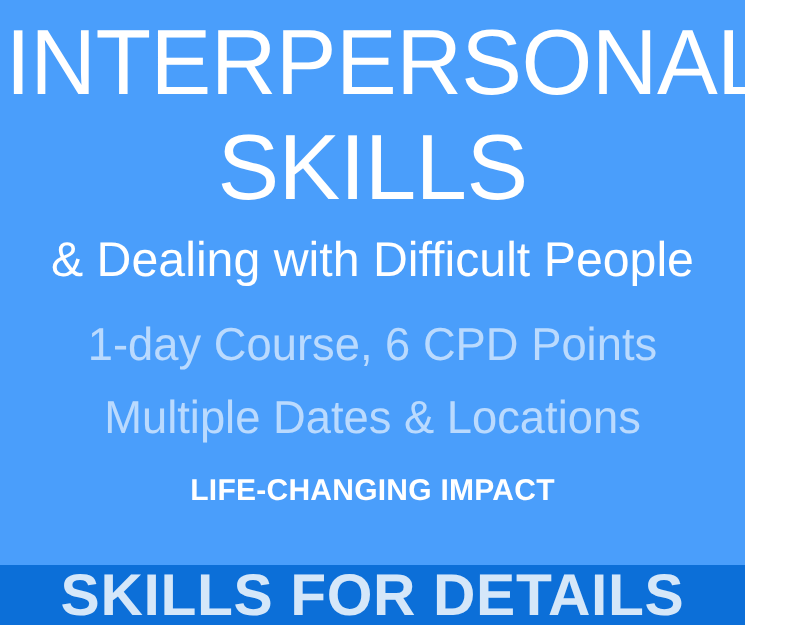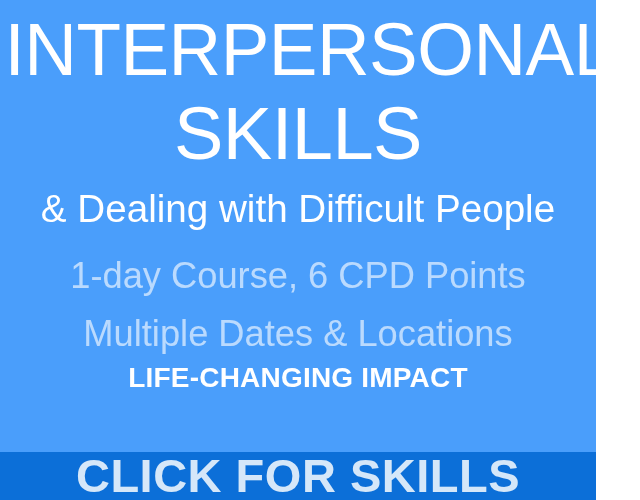--- a/index.html
+++ b/index.html
@@ -82,24 +82,24 @@
   }
   .detail-line-1 { margin-top: 29px; }
   .detail-line-2 { margin-top: 21px; }
 
   
   .tagline {
     width: 100%;
     text-align: center;
     color: #ffffff;
     font-weight: 700;
-    font-size: 28px;
+    font-size: 24px;
     line-height: 1.0;
     letter-spacing: 0.2px;
-    margin-top: 12px;
+    margin-top: 29px;
     white-space: nowrap;
   }
 
   
   .cta-bar {
     flex: 1 1 auto;
     background: #0c6fd8;
     display: flex;
     align-items: center;
     justify-content: center;
@@ -131,16 +131,16 @@
 
     <div class="detail-line detail-line-1">1-day Course, 6 CPD Points</div>
 
     <div class="detail-line detail-line-2">Multiple Dates &amp; Locations</div>
 
     <div class="tagline">LIFE-CHANGING IMPACT</div>
 
   </div>
 
   <div class="cta-bar">
-    <span class="cta-label">CLICK FOR SKILLS</span>
+    <span class="cta-label">SKILLS FOR DETAILS</span>
   </div>
 
 </div>
 
 </body></html>

